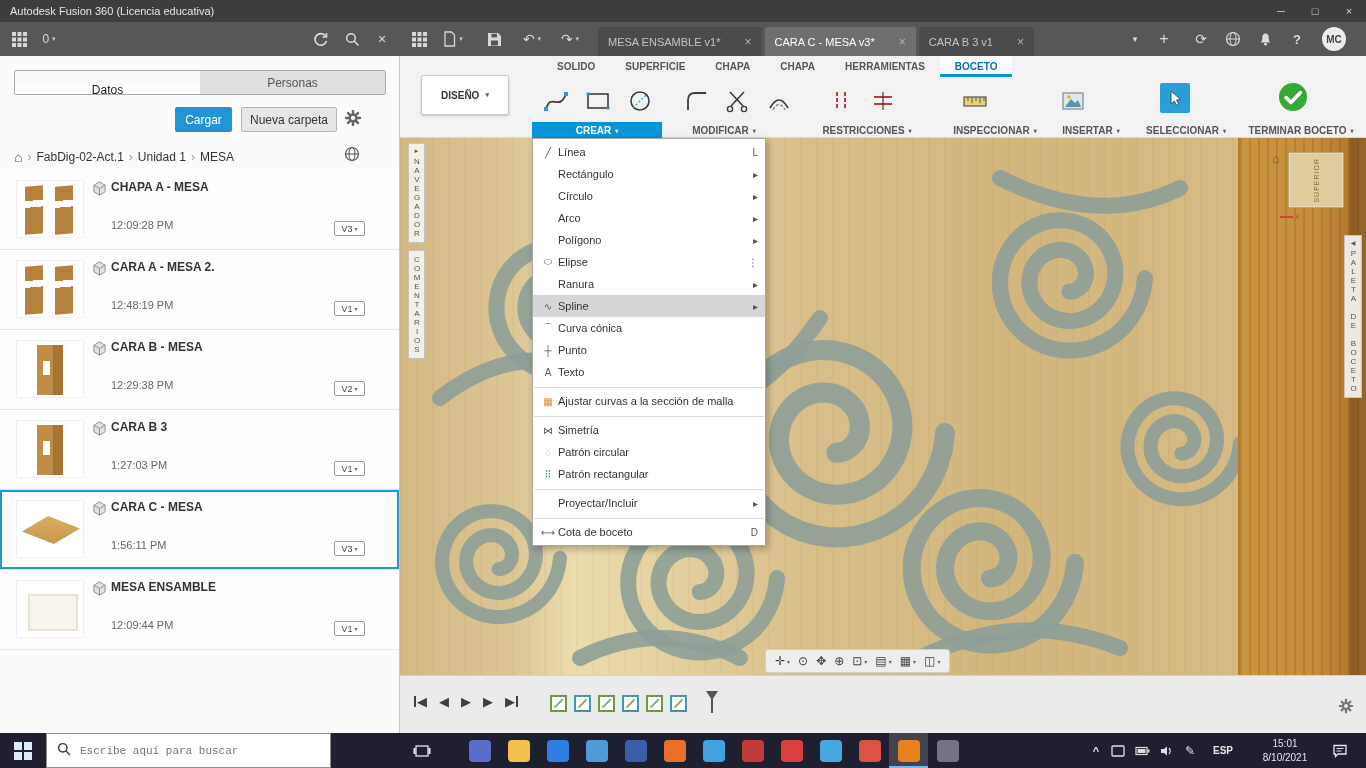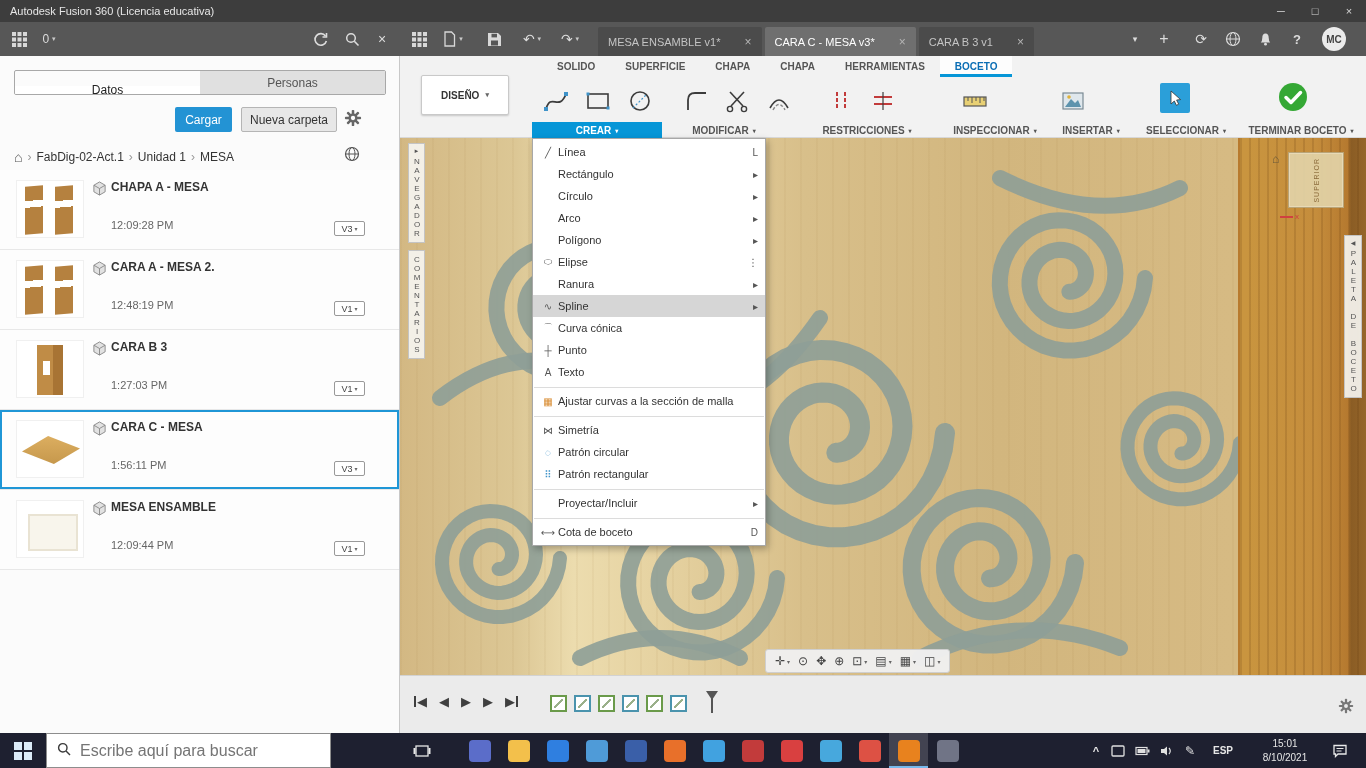--- a/index.html
+++ b/index.html
@@ -122,21 +122,21 @@
 .tl-marker .flag{position:absolute;left:2px;top:0;width:0;height:0;border-left:6px solid transparent;border-right:6px solid transparent;border-top:9px solid #555;}
 .tl-marker .stem{position:absolute;left:7px;top:7px;width:2px;height:15px;background:#555;}
 .tl-gear{position:absolute;right:12px;top:22px;}
 
 
 .taskbar{position:absolute;left:0;top:733px;width:1366px;height:35px;background:#1e2030;}
 .tb-start{position:absolute;left:0;top:0;width:46px;height:35px;display:flex;align-items:center;justify-content:center;}
 .start-logo{display:grid;grid-template-columns:8px 8px;grid-gap:2px;}
 .start-sq{width:8px;height:8px;background:#dcebf8;}
 .tb-search{position:absolute;left:46px;top:0;width:285px;height:35px;background:#fff;border:1px solid #8d8d8d;display:flex;align-items:center;gap:9px;padding:0 10px;}
-.tb-search input{border:none;outline:none;font-size:16px;color:#555;width:230px;background:transparent;font-family:Liberation Sans, sans-serif;}
+.tb-search input{border:none;outline:none;font-size:11px;color:#555;width:230px;background:transparent;font-family:Liberation Mono, monospace;}
 .tb-taskview{position:absolute;left:402px;top:0;width:40px;height:35px;display:flex;align-items:center;justify-content:center;}
 .tb-apps{position:absolute;left:460px;top:0;height:35px;display:flex;}
 .tb-app{width:39px;height:35px;display:flex;align-items:center;justify-content:center;}
 .tb-app.active{background:rgba(255,255,255,.16);box-shadow:inset 0 -2px 0 #76b9ed;}
 .tb-app-ic{width:22px;height:22px;border-radius:4px;}
 .tray{position:absolute;top:0;height:35px;display:flex;align-items:center;justify-content:center;color:#e6e6e6;}
 .tr-caret{left:1086px;width:20px;font-size:11px;font-weight:bold;}
 .tr-lang{left:1206px;width:34px;font-size:10px;font-weight:bold;}
 .tr-clock{left:1248px;width:74px;font-size:10px;flex-direction:column;line-height:1.35;}
 .tr-pen{left:1180px;width:20px;font-size:12px;}
@@ -336,20 +336,35 @@
             </svg>
           </span>
           <div class="pi-title">CARA A - MESA 2.</div>
           <div class="pi-time">12:48:19 PM</div>
           <div class="pi-ver">
             <span>V1</span>
             <span class="pv-c">▾</span>
           </div>
         </div>
 
+        <div class="pi">
+          <div class="pi-thumb thumb-board"></div>
+          <span class="pi-cube">
+            <svg width="15" height="15" viewBox="0 0 16 16">
+              <path d="M8 1 L14 4.5 V11.5 L8 15 L2 11.5 V4.5 Z" fill="#e2e2e2" stroke="#8a8a8a" stroke-width="1"></path>
+              <path d="M2 4.5 L8 8 L14 4.5 M8 8 V15" stroke="#8a8a8a" stroke-width="1" fill="none"></path>
+            </svg>
+          </span>
+          <div class="pi-title">CARA B - MESA</div>
+          <div class="pi-time">12:29:38 PM</div>
+          <div class="pi-ver">
+            <span>V2</span>
+            <span class="pv-c">▾</span>
+          </div>
+        </div>
 
         <div class="pi">
           <div class="pi-thumb thumb-board"></div>
           <span class="pi-cube">
             <svg width="15" height="15" viewBox="0 0 16 16">
               <path d="M8 1 L14 4.5 V11.5 L8 15 L2 11.5 V4.5 Z" fill="#e2e2e2" stroke="#8a8a8a" stroke-width="1"></path>
               <path d="M2 4.5 L8 8 L14 4.5 M8 8 V15" stroke="#8a8a8a" stroke-width="1" fill="none"></path>
             </svg>
           </span>
           <div class="pi-title">CARA B 3</div>

